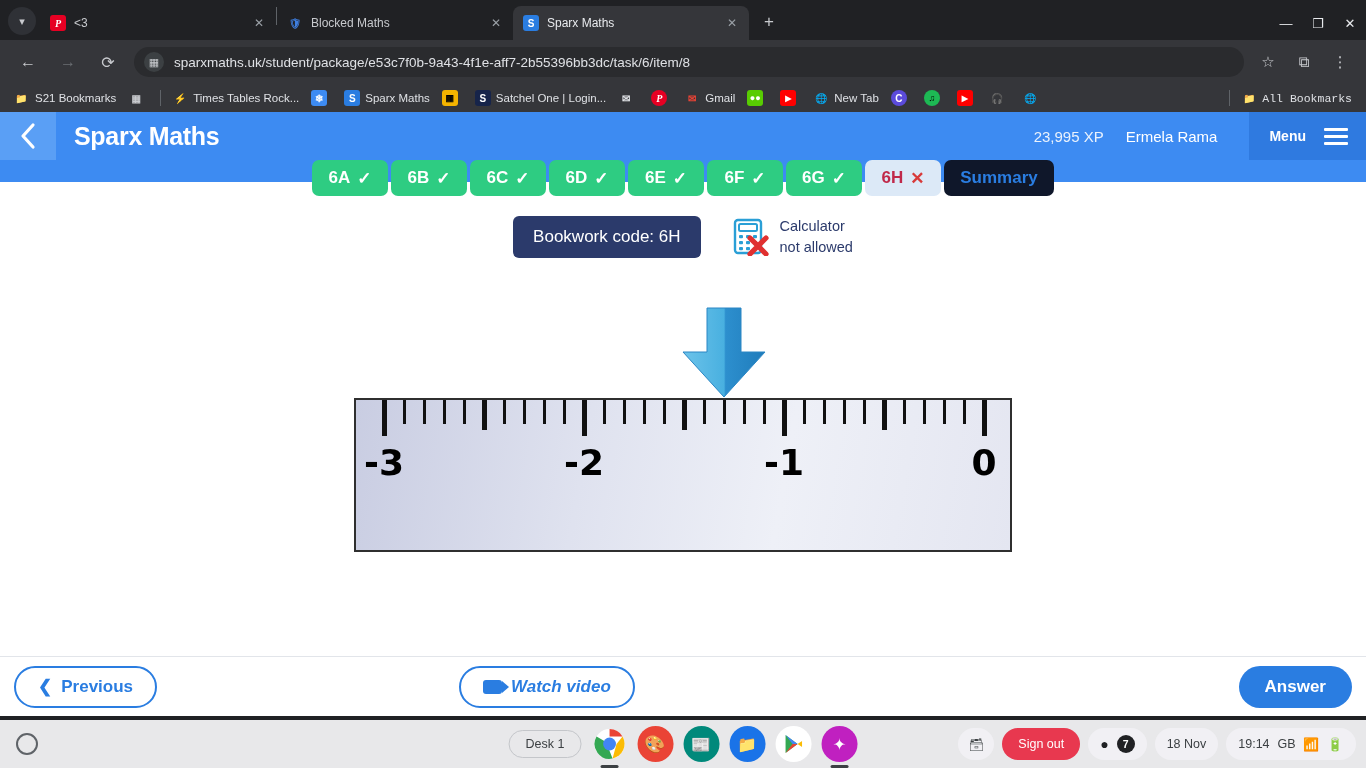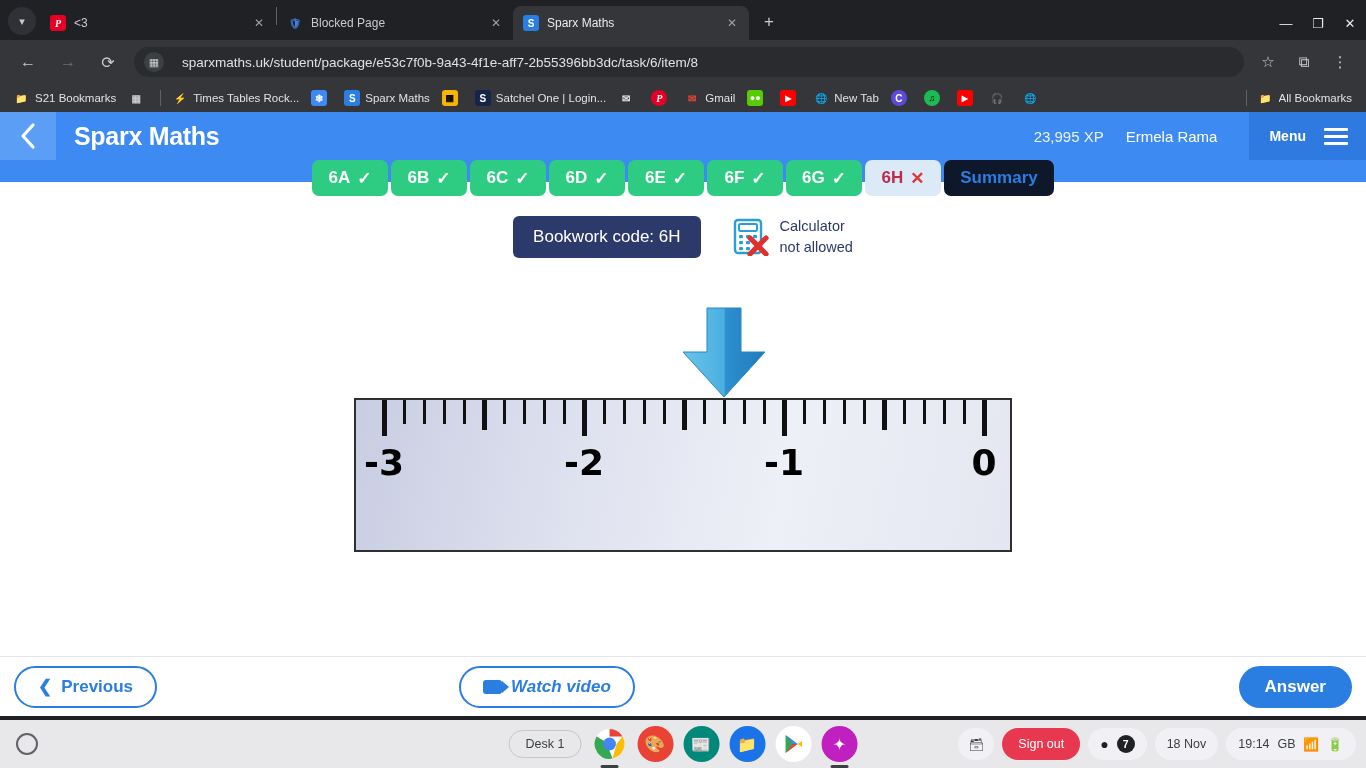--- a/index.html
+++ b/index.html
@@ -65,21 +65,21 @@
     flex: 1; height: 30px; background: #2a2b2e; border-radius: 16px;
     display: flex; align-items: center; padding: 0 10px; margin: 0 6px;
   }
   .omnibox .siteicon {
     width: 20px; height: 20px; border-radius: 50%; background: #3c4043;
     display: flex; align-items: center; justify-content: center;
     color: #c8cace; font-size: 11px; margin-right: 10px; flex: none;
   }
   .omnibox .urltext {
     color: #dfe1e5; font-size: 13.5px; white-space: nowrap;
-    overflow: hidden; flex: 1; margin-left: 8px;
+    overflow: hidden; flex: 1;
   }
   .tbicon { width: 30px; height: 30px; display: flex; align-items: center;
             justify-content: center; color: #c8cace; font-size: 15px; margin: 0 3px; }
 
   
   .bookmarks {
     height: 28px; background: #35363a; display: flex; align-items: center;
     padding: 0 8px; font-size: 11.5px; color: #dfe1e5;
   }
   .bm { display: flex; align-items: center; padding: 0 6px; height: 22px; white-space: nowrap; }
@@ -252,21 +252,21 @@
 
     <div class="tab">
       <span class="favicon fav-pin">P</span>
       <span class="tabtitle">&lt;3</span>
       <span class="tabclose">✕</span>
     </div>
     <div class="tabsep"></div>
 
     <div class="tab">
       <span class="favicon fav-shield">🛡</span>
-      <span class="tabtitle">Blocked Page</span>
+      <span class="tabtitle">Blocked Maths</span>
       <span class="tabclose">✕</span>
     </div>
 
     <div class="tab active">
       <span class="favicon fav-sparx">S</span>
       <span class="tabtitle">Sparx Maths</span>
       <span class="tabclose">✕</span>
     </div>
 
     <div class="newtab">+</div>
@@ -350,21 +350,21 @@
     <div class="bm">
       <span class="bmi" style="color:#cfd2d6;">🎧</span>
     </div>
     <div class="bm">
       <span class="bmi" style="color:#cfd2d6;">🌐</span>
     </div>
     <div class="bmspacer"></div>
     <div class="bmsep"></div>
     <div class="bm">
       <span class="bmi" style="color:#cfd2d6;">📁</span>
-      <span class="bml" style="max-width:none;">All Bookmarks</span>
+      <span class="bml" style="max-width:none;font-family:Liberation Mono, monospace;">All Bookmarks</span>
     </div>
   </div>
 
   <div class="page">
 
     <div class="sparxhdr">
       <div class="backbtn">
         <svg width="18" height="28" viewBox="0 0 18 28" aria-hidden="true">
           <polyline points="14,3 4,14 14,25" fill="none" stroke="#fff" stroke-width="3.2" stroke-linecap="round" stroke-linejoin="round"></polyline>
         </svg>

